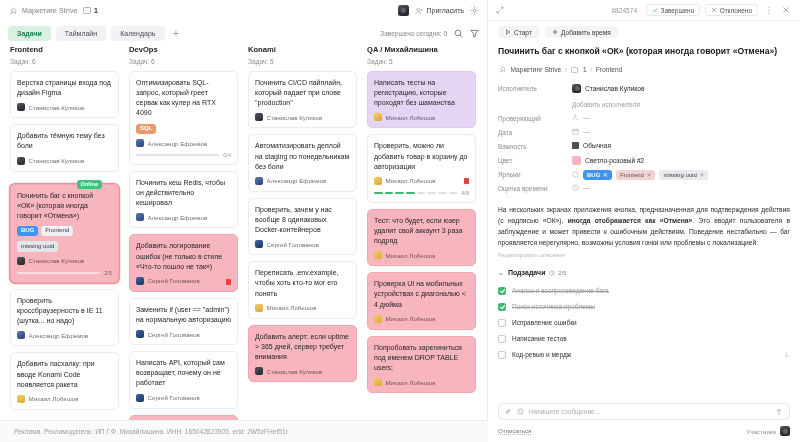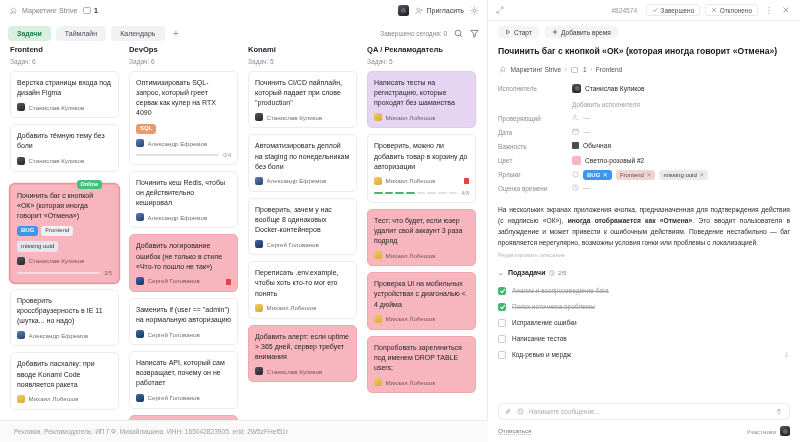--- a/index.html
+++ b/index.html
@@ -445,21 +445,21 @@
             <div class="assignee">
               <span class="av dark"></span>
               <span class="av-name" style="color:#7b5259;">Станислав Куликов</span>
             </div>
           </div>
 
         </div>
       </div>
 
       <div class="col">
-        <div class="col-title">QA / Рекламодатель</div>
+        <div class="col-title">QA / Михайлишина</div>
         <div class="col-count">Задач: 5</div>
         <div class="cards">
 
           <div class="card purple">
             <div class="card-title">Написать тесты на регистрацию, которые проходят без шаманства</div>
             <div class="assignee">
               <span class="av yellow"></span>
               <span class="av-name" style="color:#6b5b78;">Михаил Лобешов</span>
             </div>
           </div>

